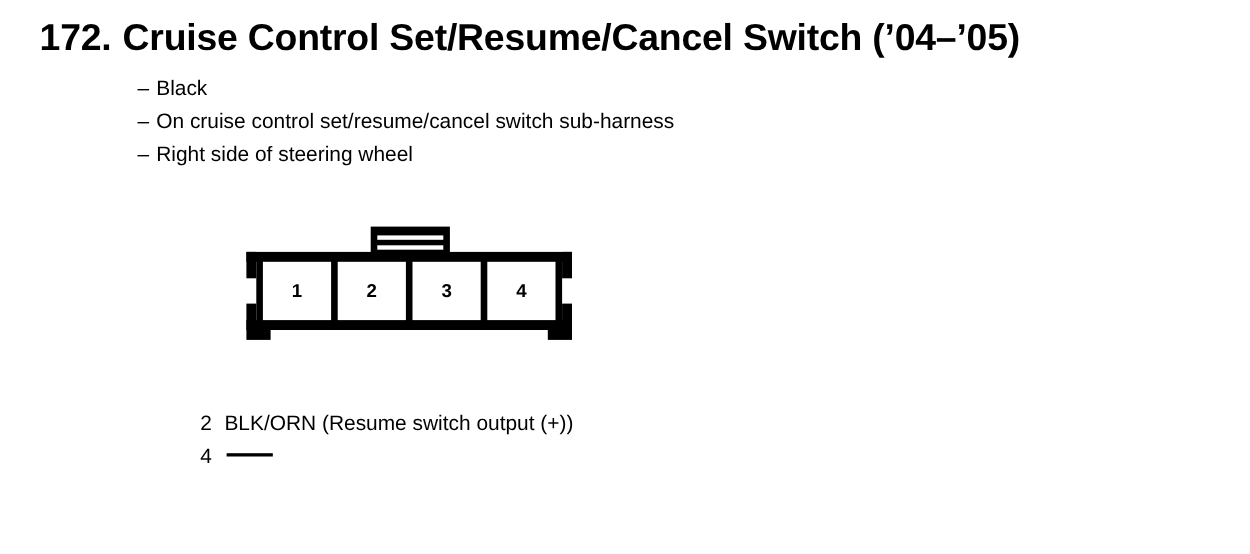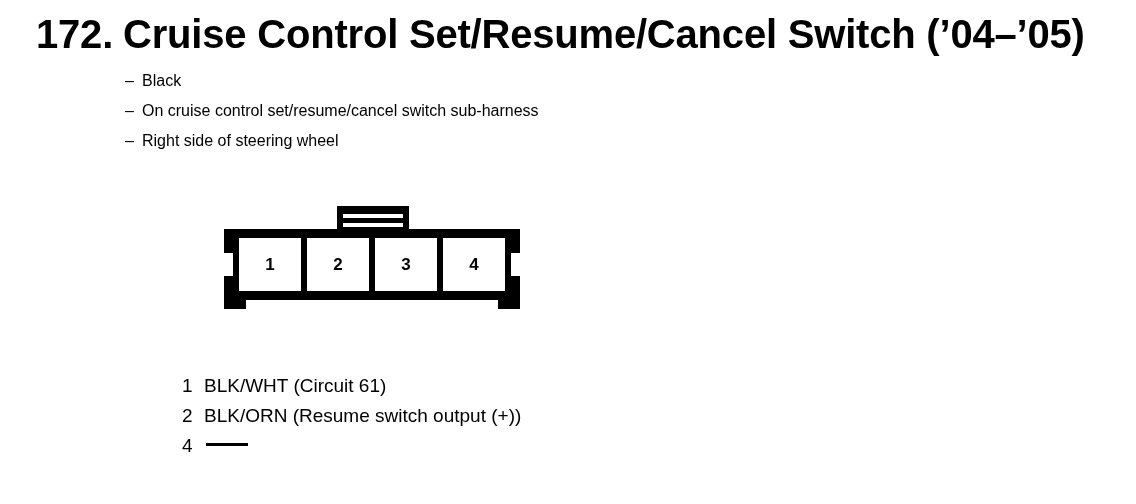--- a/index.html
+++ b/index.html
@@ -16,21 +16,21 @@
     font-family: "Liberation Sans", sans-serif;
     color: #000000;
     -webkit-font-smoothing: none;
   }
 
   
   .page-title {
     position: absolute;
     left: 36px;
     top: 14px;
-    font-size: 40px;
+    font-size: 34px;
     font-weight: bold;
     letter-spacing: -0.2px;
     white-space: nowrap;
     line-height: 40px;
   }
   .page-title .title-num {
     display: inline;
   }
   .page-title .title-text {
     display: inline;
@@ -38,21 +38,21 @@
   }
 
   
   .desc-list {
     position: absolute;
     left: 125px;
     top: 66px;
     width: 900px;
   }
   .desc-item {
-    font-size: 16px;
+    font-size: 19px;
     line-height: 30px;
     white-space: nowrap;
     display: block;
   }
   .desc-item .dash {
     display: inline-block;
     width: 17px;
   }
 
   
@@ -274,21 +274,18 @@
       </div>
       <div class="conn-cell">
         <span>4</span>
       </div>
     </div>
   </div>
 </div>
 
 <div class="pin-legend">
   <div class="pin-row">
-    <span class="pin-no">1</span><span class="pin-desc">BLK/WHT (Circuit 61)</span>
-  </div>
-  <div class="pin-row">
     <span class="pin-no">2</span><span class="pin-desc">BLK/ORN (Resume switch output (+))</span>
   </div>
   <div class="pin-row">
     <span class="pin-no">4</span><span class="pin-blank"></span>
   </div>
 </div>
 
 </body></html>

